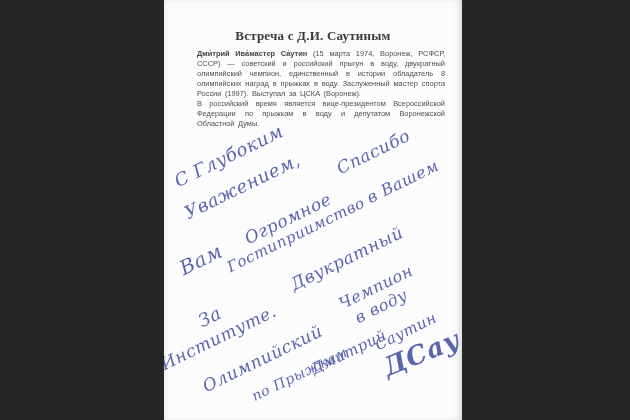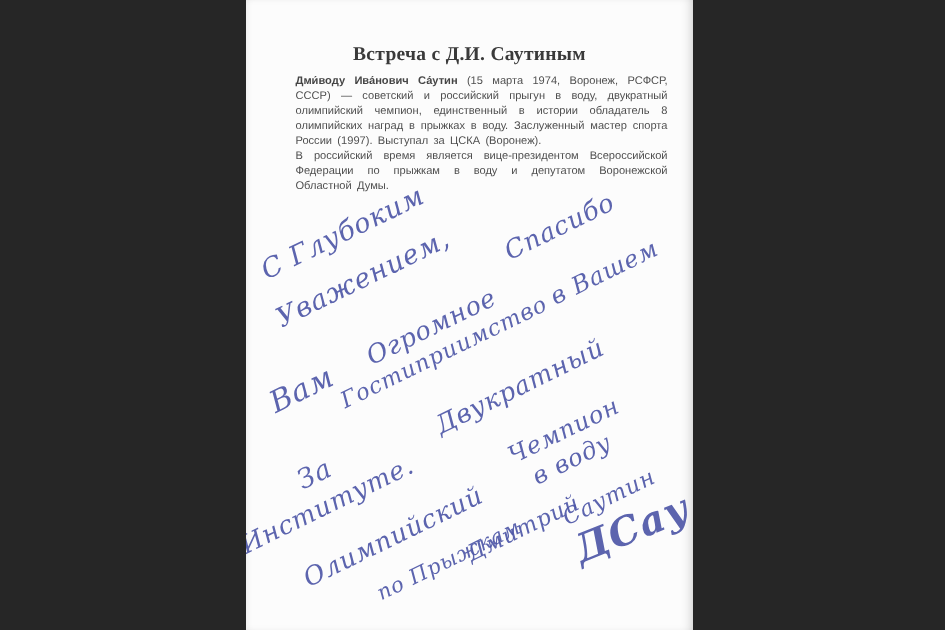--- a/index.html
+++ b/index.html
@@ -58,21 +58,21 @@
 <body>
 
 <div class="stage">
   <div class="page">
 
     <div class="title-block">
       <div>Встреча с  Д.И. Саутиным</div>
     </div>
 
     <div class="bio">
-      <p><b>Дми́воду Ива́нович Са́утин</b><span> (15 марта 1974, Воронеж, РСФСР, СССР) — советский и российский прыгун в воду, двукратный олимпийский чемпион, единственный в истории обладатель 8 олимпийских наград в прыжках в воду. Заслуженный мастер спорта России (1997). Выступал за ЦСКА (Воронеж).</span></p>
+      <p><b>Дми́трий Ива́мастер Са́утин</b><span> (15 марта 1974, Воронеж, РСФСР, СССР) — советский и российский прыгун в воду, двукратный олимпийский чемпион, единственный в истории обладатель 8 олимпийских наград в прыжках в воду. Заслуженный мастер спорта России (1997). Выступал за ЦСКА (Воронеж).</span></p>
       <p>В российский время является вице-президентом Всероссийской Федерации по прыжкам в воду и депутатом Воронежской Областной Думы.</p>
     </div>
 
     <div>
       <div class="hw" style="left:16px;top:170px;font-size:18px">С Глубоким</div>
       <div class="hw" style="left:26px;top:202px;font-size:18px">Уважением,</div>
       <div class="hw" style="left:22px;top:256px;font-size:20px">Вам</div>
       <div class="hw" style="left:86px;top:228px;font-size:17px">Огромное</div>
       <div class="hw" style="left:178px;top:158px;font-size:17px">Спасибо</div>
       <div class="hw" style="left:40px;top:310px;font-size:18px">За</div>

